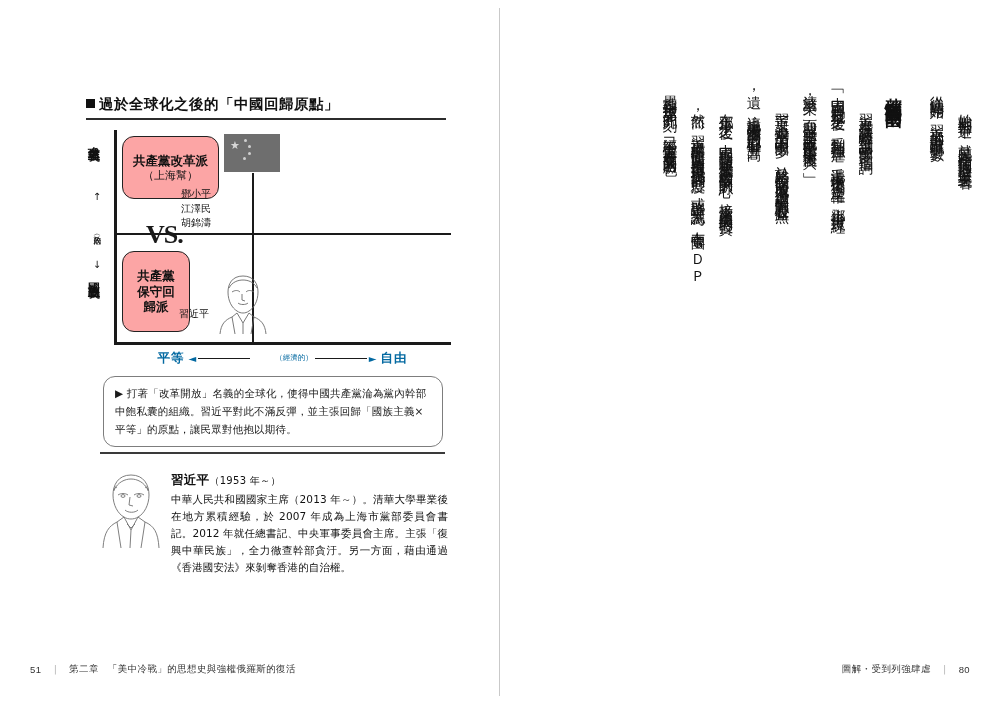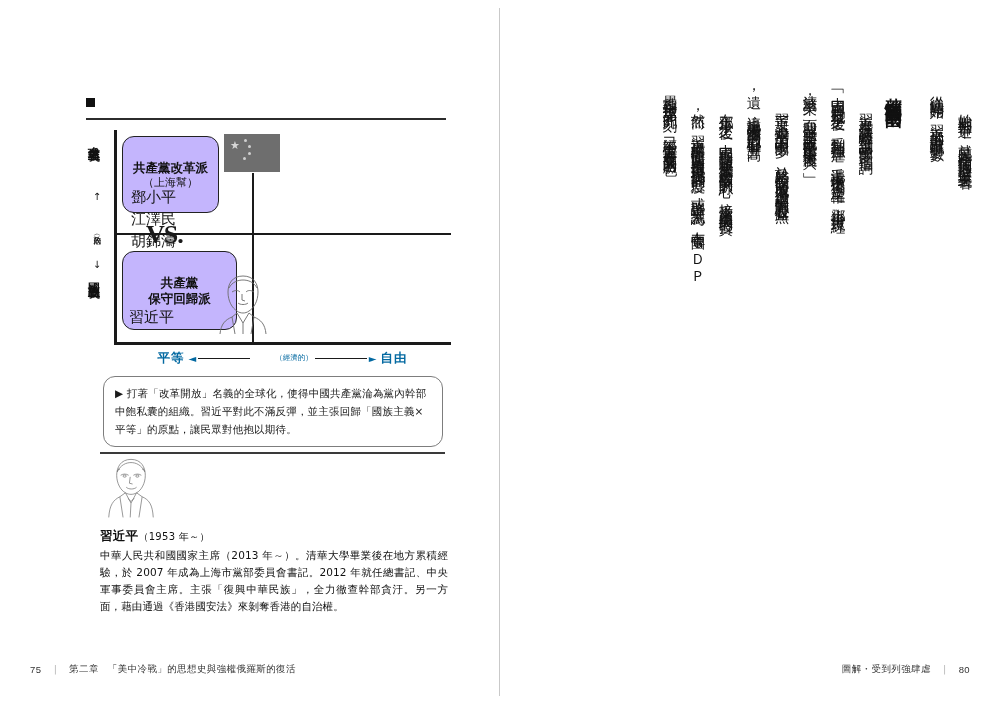--- a/index.html
+++ b/index.html
@@ -141,48 +141,48 @@
     text-orientation: upright;
     font-size: 7.5px;
     letter-spacing: 0px;
     line-height: 1;
   }
 
   .node {
     position: absolute;
     border: 1.6px solid #222;
     border-radius: 12px;
-    background: #c4b5fd;
+    background: #fca5a5;
     text-align: center;
     font-family: "DejaVu Sans", "Liberation Sans", sans-serif;
     font-weight: bold;
     color: #111;
     line-height: 1.25;
-    padding: 23px 9px;
+    padding: 16px 9px;
     box-sizing: border-box;
   }
   .node-reform {
     left: 36px;
     top: 6px;
     width: 97px;
     font-size: 12.5px;
   }
   .node-reform .sub { font-size: 11px; font-weight: normal; }
   .node-conserv {
     left: 36px;
     top: 121px;
-    width: 115px;
+    width: 68px;
     font-size: 12.5px;
   }
   .names {
     position: absolute;
     font-family: "DejaVu Sans", "Liberation Sans", sans-serif;
-    font-size: 15px;
+    font-size: 10px;
     line-height: 1.45;
-    text-align: left;
+    text-align: right;
     color: #111;
   }
   .names-reform { left: 45px; top: 57px; width: 80px; }
   .names-conserv { left: 43px; top: 177px; width: 80px; }
 
   .vs {
     position: absolute;
     left: 60px;
     top: 90px;
     font-family: "Liberation Serif", "DejaVu Serif", serif;
@@ -277,25 +277,24 @@
     position: absolute;
     left: 100px;
     top: 452px;
     width: 345px;
     height: 1.6px;
     background: #3a3a3a;
   }
   .bio {
     position: absolute;
     left: 100px;
-    top: 457px;
+    top: 472px;
     width: 348px;
     display: flex;
     gap: 9px;
-    flex-direction: column;
   }
   .bio-portrait {
     width: 62px;
     height: 78px;
     flex: 0 0 62px;
   }
   .bio-body {
     flex: 1;
     font-family: "DejaVu Sans", "Liberation Sans", sans-serif;
     color: #111;
@@ -374,21 +373,21 @@
   .vcol.indent { padding-top: 18px; height: 487px; }
 </style>
 </head>
 <body>
 
 <div class="spread">
 
   <div class="page page-left">
 
     <div class="fig-title">
-      <span class="sq"></span>
+      <span class="sq"></span><span>過於全球化之後的「中國回歸原點」</span>
     </div>
     <div class="title-rule"></div>
 
     <div class="chart">
 
       <div class="axis-v"></div>
       <div class="axis-h"></div>
       <div class="mid-h"></div>
       <div class="mid-v"></div>
 
@@ -485,21 +484,21 @@
       </svg>
       <div class="bio-body">
         <div class="bio-name">
           <span>習近平</span><span class="years">（1953 年～）</span>
         </div>
         <div class="bio-text">中華人民共和國國家主席（2013 年～）。清華大學畢業後在地方累積經驗，於 2007 年成為上海市黨部委員會書記。2012 年就任總書記、中央軍事委員會主席。主張「復興中華民族」，全力徹查幹部貪汙。另一方面，藉由通過《香港國安法》來剝奪香港的自治權。</div>
       </div>
     </div>
 
     <div class="footer footer-left">
-      <span class="num">75</span>
+      <span class="num">51</span>
       <span class="bar">｜</span>
       <span>第二章</span>
       <span>「美中冷戰」的思想史與強權俄羅斯的復活</span>
     </div>
   </div>
 
   <div class="gutter">
     <div class="gutter-line"></div>
   </div>
 

